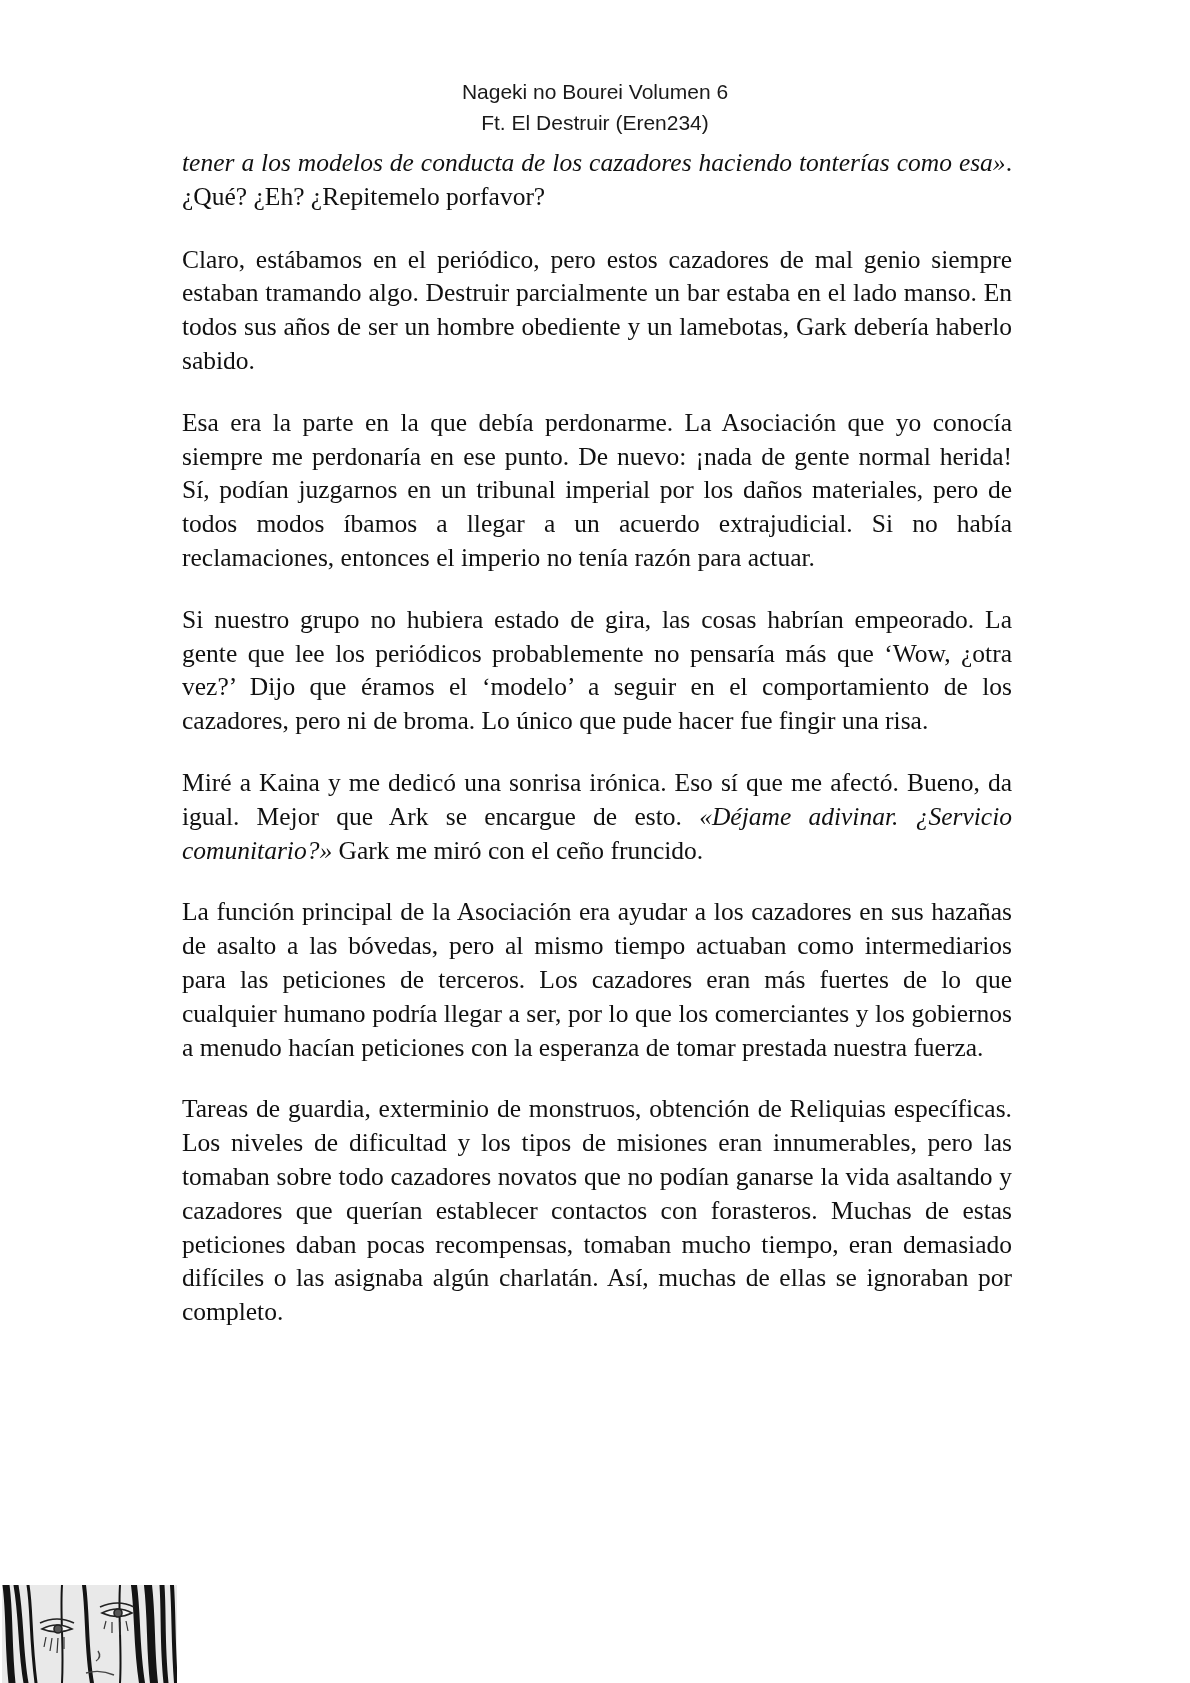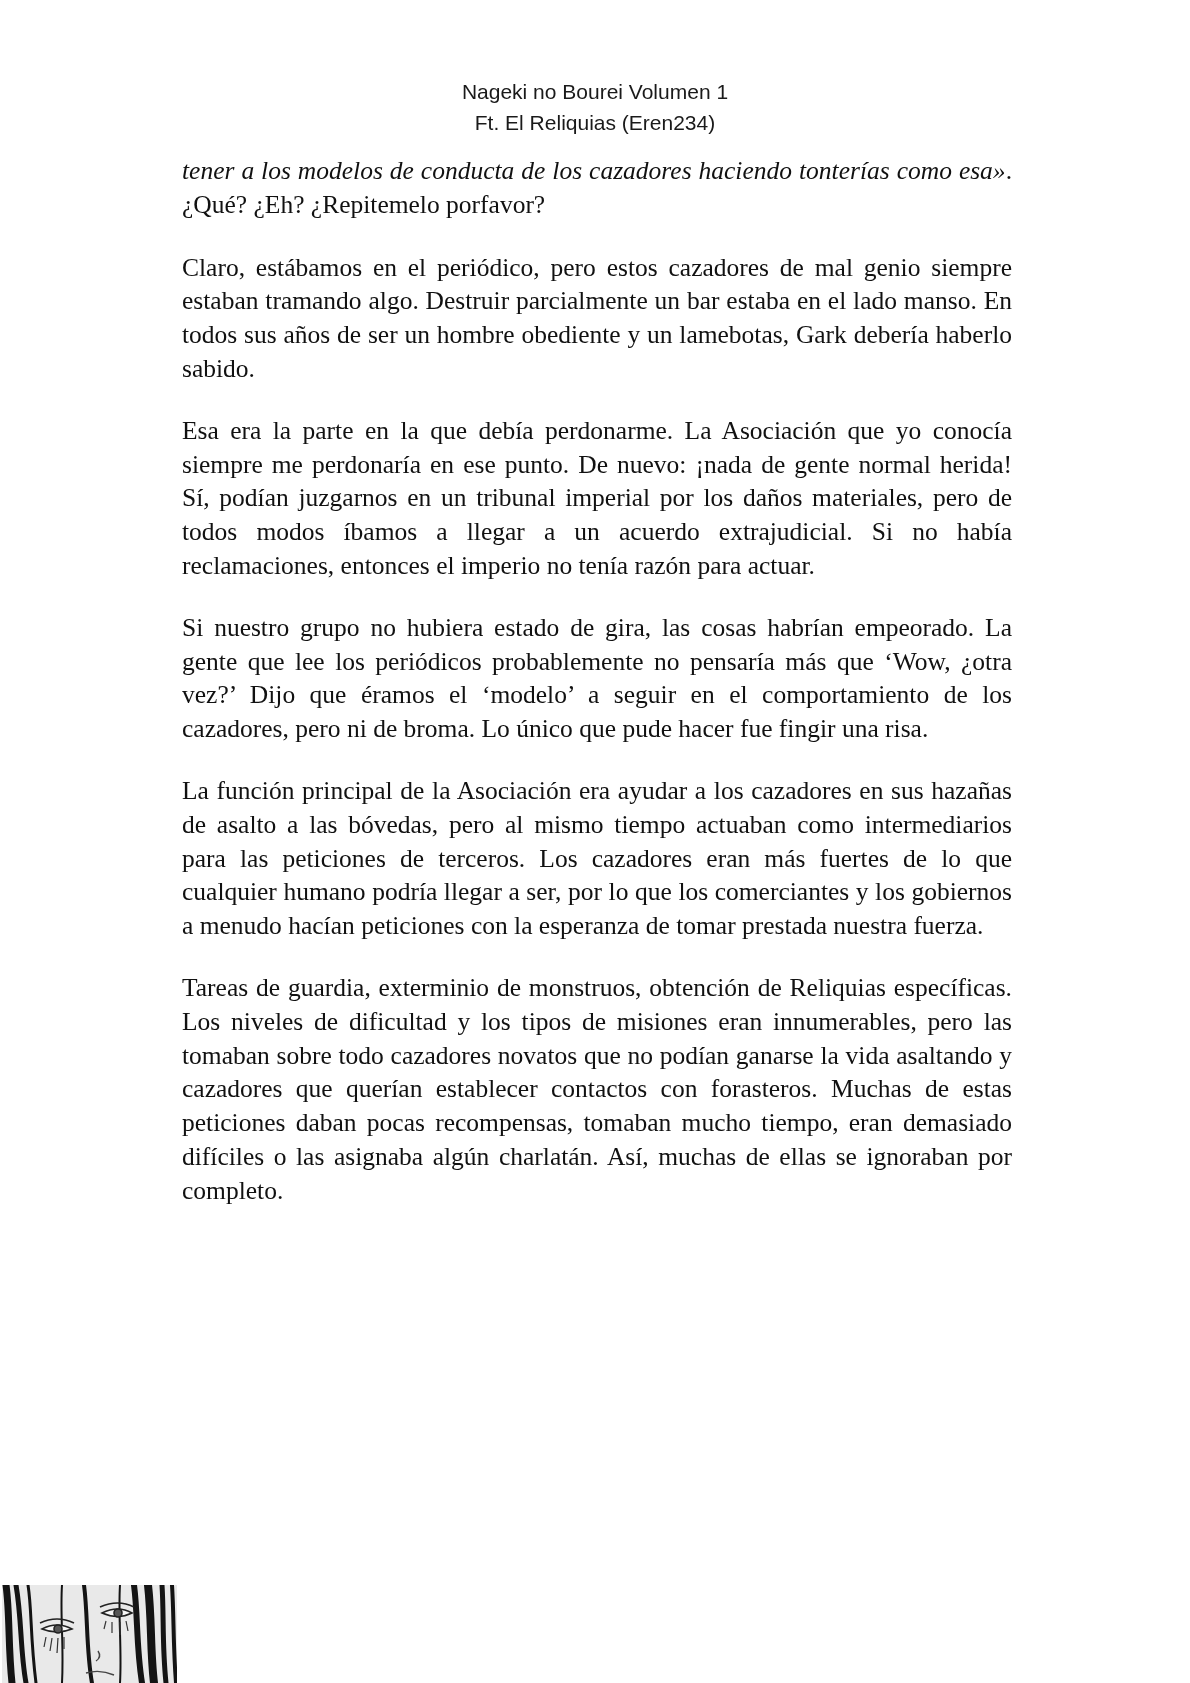--- a/index.html
+++ b/index.html
@@ -29,21 +29,20 @@
     .body-text {
       position: absolute;
       top: 146px;
       left: 182px;
       width: 830px;
       font-family: "Liberation Serif", "DejaVu Serif", serif;
       font-size: 25.5px;
       line-height: 33.8px;
       text-align: justify;
       color: #111111;
-      margin-top: 8px;
     }
     .para {
       margin: 0 0 28px 0;
       text-align: justify;
     }
     .para.first { margin-bottom: 29px; }
     .it { font-style: italic; }
     .illustration {
       position: absolute;
       left: 2px;
@@ -52,36 +51,39 @@
       height: 98px;
       overflow: hidden;
       background: linear-gradient(90deg, #1b1b1b 0%, #3c3c3c 8%, #dcdcdc 18%, #f4f4f4 30%, #bdbdbd 40%, #efefef 52%, #d8d8d8 64%, #2e2e2e 74%, #9c9c9c 82%, #1d1d1d 92%, #f0f0f0 100%);
     }
     .illustration svg { display: block; }
   </style>
 </head>
 <body>
 
 <div class="header">
-  <div>Nageki no Bourei Volumen 1</div>
-  <div>Ft. El Reliquias (Eren234)</div>
+  <div>Nageki no Bourei Volumen 6</div>
+  <div>Ft. El Destruir (Eren234)</div>
 </div>
 
 <div class="body-text">
   <p class="para first">
     <span class="it">tener a los modelos de conducta de los cazadores haciendo tonterías como esa»</span><span>. ¿Qué? ¿Eh? ¿Repitemelo porfavor?</span>
   </p>
   <p class="para">
     <span>Claro, estábamos en el periódico, pero estos cazadores de mal genio siempre estaban tramando algo. Destruir parcialmente un bar estaba en el lado manso. En todos sus años de ser un hombre obediente y un lamebotas, Gark debería haberlo sabido.</span>
   </p>
   <p class="para">
     <span>Esa era la parte en la que debía perdonarme. La Asociación que yo conocía siempre me perdonaría en ese punto. De nuevo: ¡nada de gente normal herida! Sí, podían juzgarnos en un tribunal imperial por los daños materiales, pero de todos modos íbamos a llegar a un acuerdo extrajudicial. Si no había reclamaciones, entonces el imperio no tenía razón para actuar.</span>
   </p>
   <p class="para">
     <span>Si nuestro grupo no hubiera estado de gira, las cosas habrían empeorado. La gente que lee los periódicos probablemente no pensaría más que ‘Wow, ¿otra vez?’ Dijo que éramos el ‘modelo’ a seguir en el comportamiento de los cazadores, pero ni de broma. Lo único que pude hacer fue fingir una risa.</span>
+  </p>
+  <p class="para">
+    <span>Miré a Kaina y me dedicó una sonrisa irónica. Eso sí que me afectó. Bueno, da igual. Mejor que Ark se encargue de esto. </span><span class="it">«Déjame adivinar. ¿Servicio comunitario?»</span><span> Gark me miró con el ceño fruncido.</span>
   </p>
   <p class="para">
     <span>La función principal de la Asociación era ayudar a los cazadores en sus hazañas de asalto a las bóvedas, pero al mismo tiempo actuaban como intermediarios para las peticiones de terceros. Los cazadores eran más fuertes de lo que cualquier humano podría llegar a ser, por lo que los comerciantes y los gobiernos a menudo hacían peticiones con la esperanza de tomar prestada nuestra fuerza.</span>
   </p>
   <p class="para">
     <span>Tareas de guardia, exterminio de monstruos, obtención de Reliquias específicas. Los niveles de dificultad y los tipos de misiones eran innumerables, pero las tomaban sobre todo cazadores novatos que no podían ganarse la vida asaltando y cazadores que querían establecer contactos con forasteros. Muchas de estas peticiones daban pocas recompensas, tomaban mucho tiempo, eran demasiado difíciles o las asignaba algún charlatán. Así, muchas de ellas se ignoraban por completo.</span>
   </p>
 </div>
 
 <div class="illustration">

